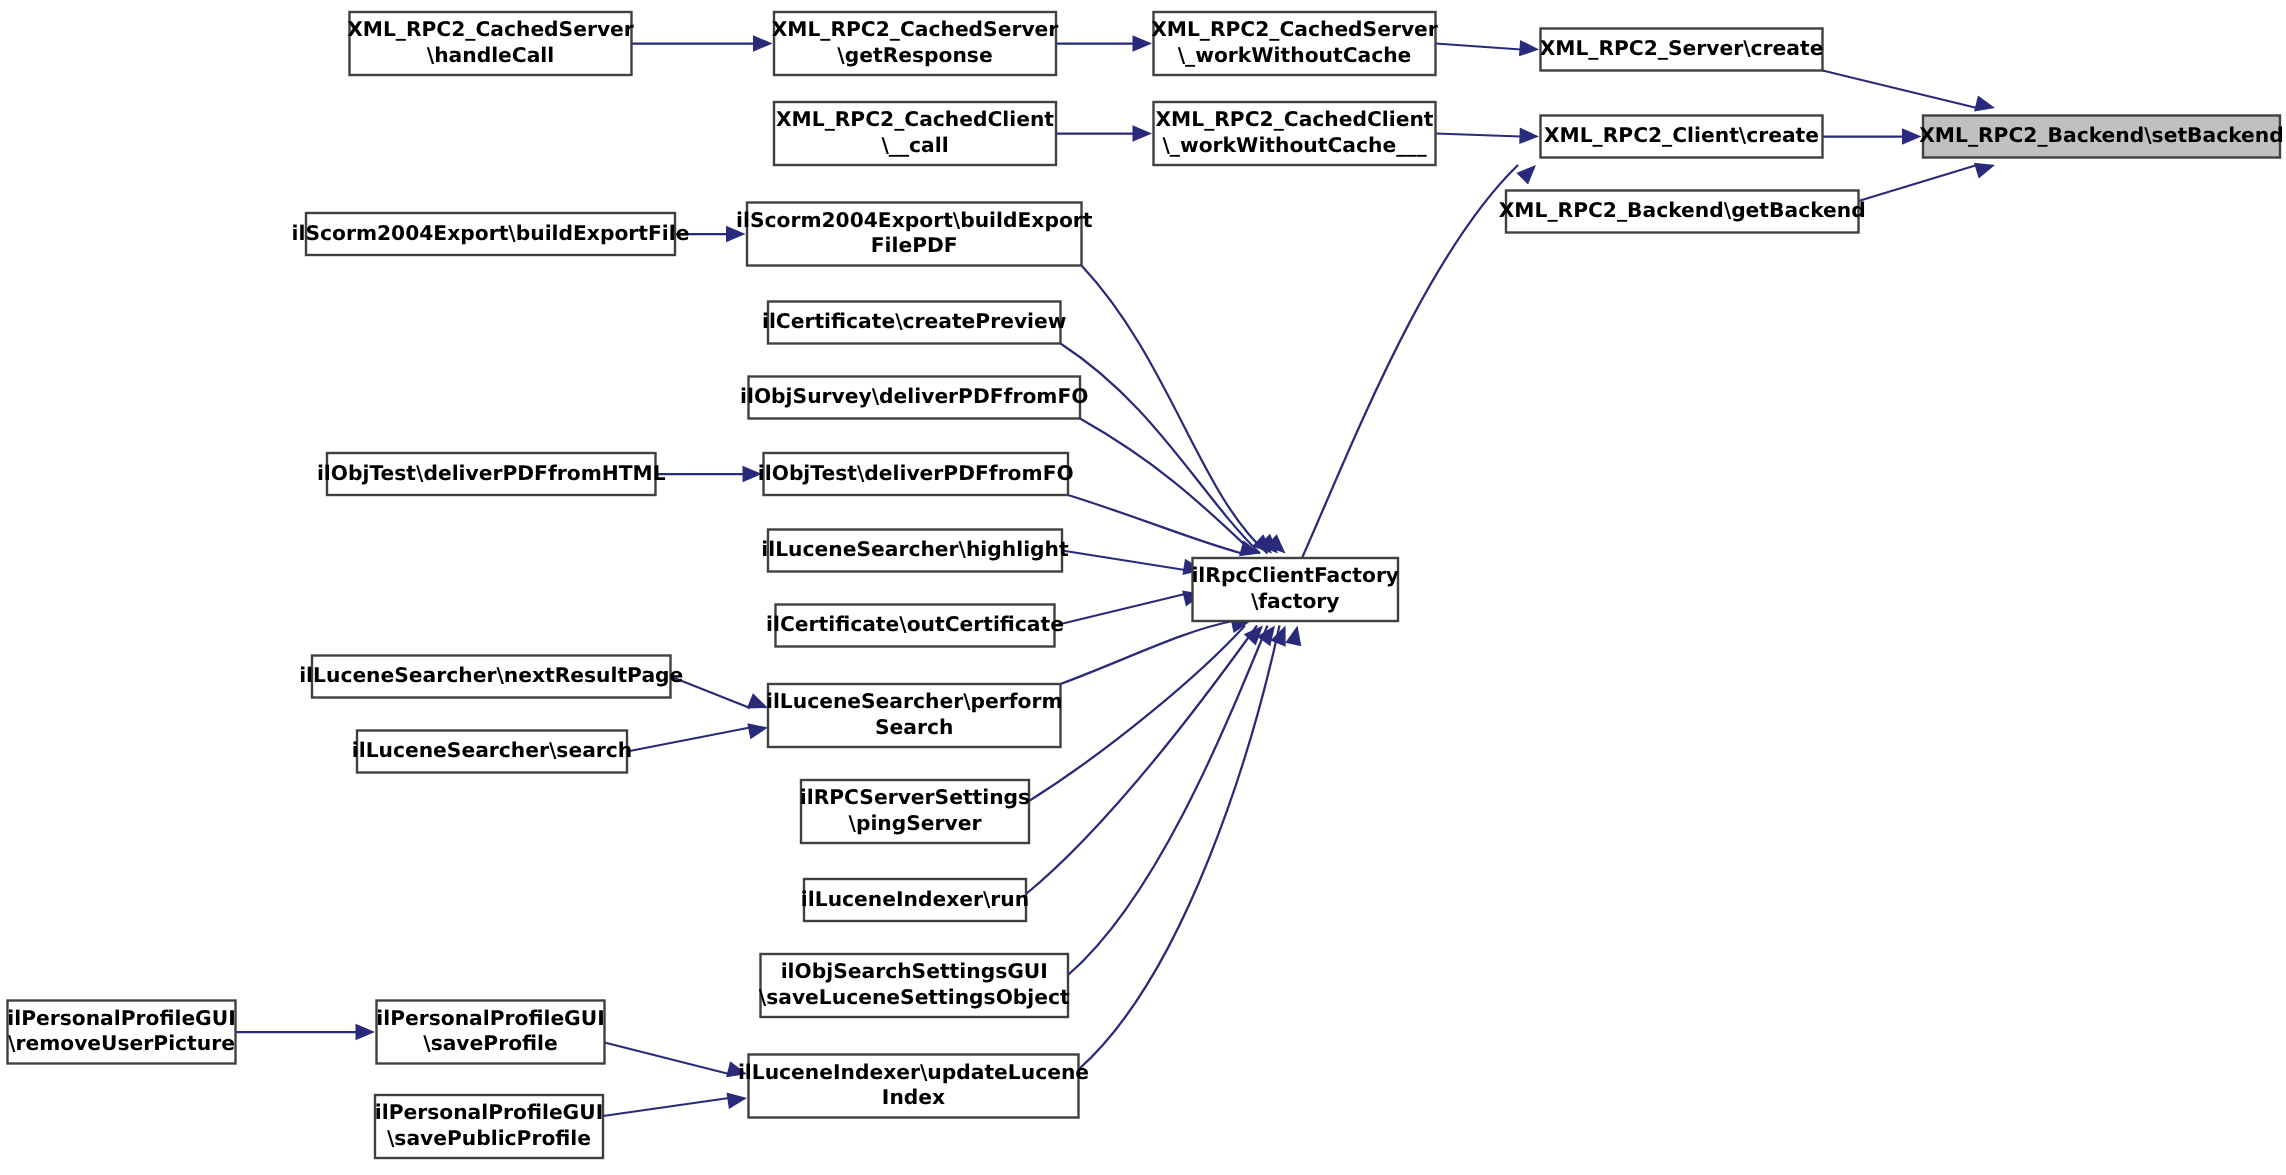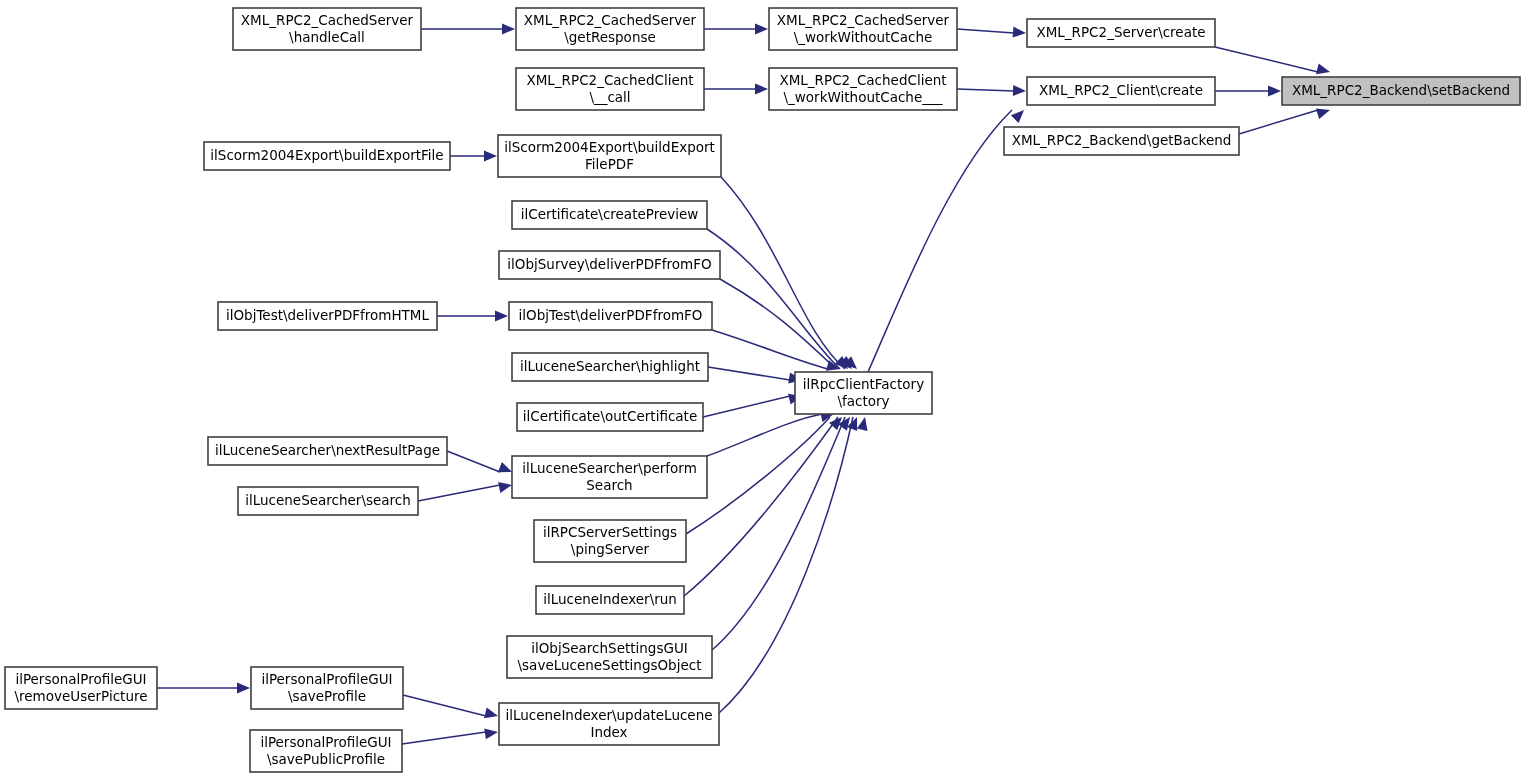--- a/index.html
+++ b/index.html
@@ -1,17 +1,17 @@
 <!DOCTYPE html>
 <html><head>
 <meta charset="utf-8">
 <style>
   html,body{margin:0;padding:0;background:#ffffff;}
   body{font-family:"DejaVu Sans","Liberation Sans",sans-serif;}
-  #canvas{position:relative;width:1524px;height:783px;background:#ffffff;overflow:hidden;}
+  #canvas{position:relative;width:1524px;height:783px;background:#ffffff;overflow:hidden;font-weight:bold;}
   #graph{position:absolute;left:0;top:0;width:1524px;height:783px;}
   .node-box{fill:#ffffff;stroke:#404040;stroke-width:1.6;}
   .node-box.hl{fill:#c0c0c0;stroke:#404040;stroke-width:1.6;}
   .node-label{font-family:"DejaVu Sans","Liberation Sans",sans-serif;font-size:13.5px;fill:#000000;text-anchor:middle;dominant-baseline:middle;}
   .edge{fill:none;stroke:#2a2a7a;stroke-width:1.5;}
   .arrowhead{fill:#2a2a7a;stroke:none;}
 </style>
 </head>
 <body>
 

